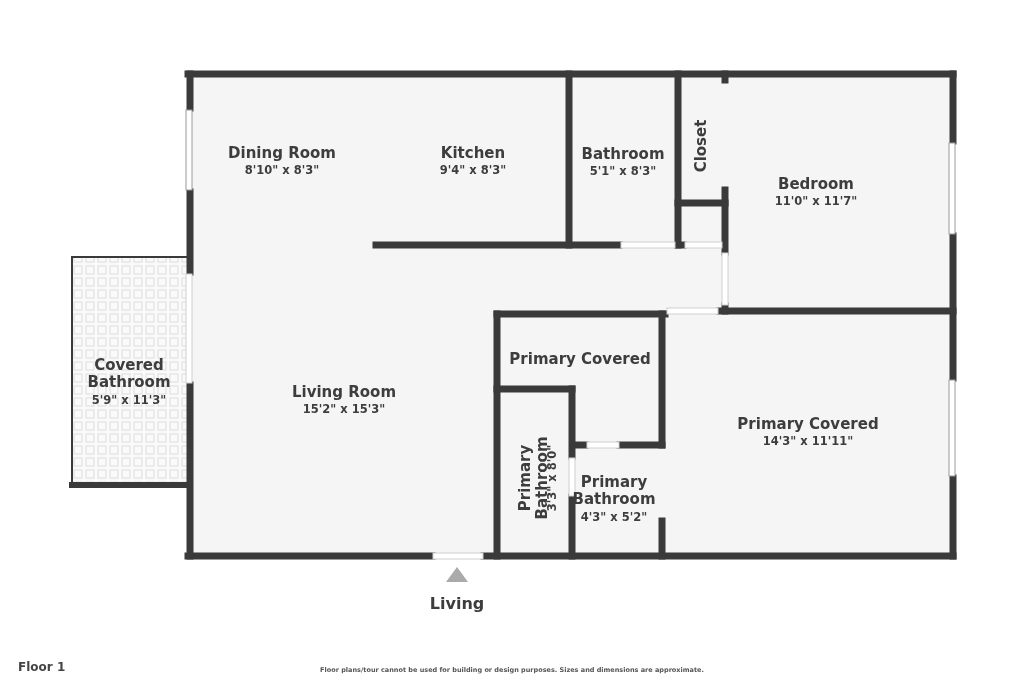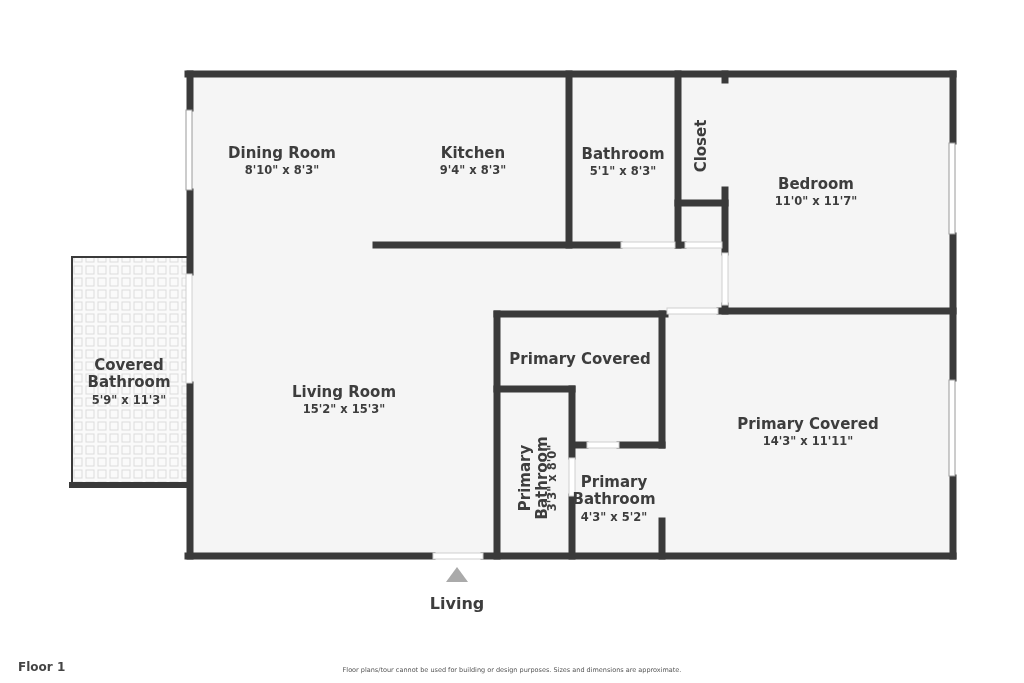--- a/index.html
+++ b/index.html
@@ -6,21 +6,21 @@
   body { width: 1024px; height: 683px; position: relative; overflow: hidden; font-family: "DejaVu Sans", sans-serif; }
   #plan { position: absolute; left: 0; top: 0; width: 1024px; height: 683px; }
   .label { position: absolute; text-align: center; color: #3d3d3d; transform: translate(-50%, -50%); white-space: nowrap; line-height: 1.15; }
   .label .name { font-weight: bold; font-size: 15px; display: block; }
   .label .dim { font-weight: bold; font-size: 11.5px; display: block; margin-top: 2px; }
   .vlabel { position: absolute; color: #3d3d3d; transform: translate(-50%, -50%) rotate(-90deg); white-space: nowrap; text-align: center; line-height: 1.15; }
   .vlabel .name { font-weight: bold; font-size: 15px; display: block; }
   .vlabel .dim { font-weight: bold; font-size: 11.5px; display: block; }
   #entry-label { position: absolute; left: 457px; top: 603px; transform: translate(-50%, -50%); font-weight: bold; font-size: 16px; color: #3d3d3d; }
   #floor-label { position: absolute; left: 18px; top: 667px; transform: translateY(-50%); font-size: 12px; font-weight: bold; color: #444; }
-  #disclaimer { position: absolute; left: 512px; top: 670px; transform: translate(-50%, -50%); font-size: 6.5px; font-weight: normal; color: #555; white-space: nowrap; }
+  #disclaimer { position: absolute; left: 512px; top: 670px; transform: translate(-50%, -50%); font-size: 6.5px; font-weight: bold; color: #555; white-space: nowrap; }
 </style>
 </head>
 <body>
 
 <svg id="plan" viewBox="0 0 1024 683" xmlns="http://www.w3.org/2000/svg">
   <defs>
     <pattern id="tile" width="12" height="12" patternUnits="userSpaceOnUse">
       <rect width="12" height="12" fill="#fafafa"></rect>
       <rect x="2" y="2" width="8" height="8" fill="none" stroke="#dcdcdc" stroke-width="1"></rect>
     </pattern>

